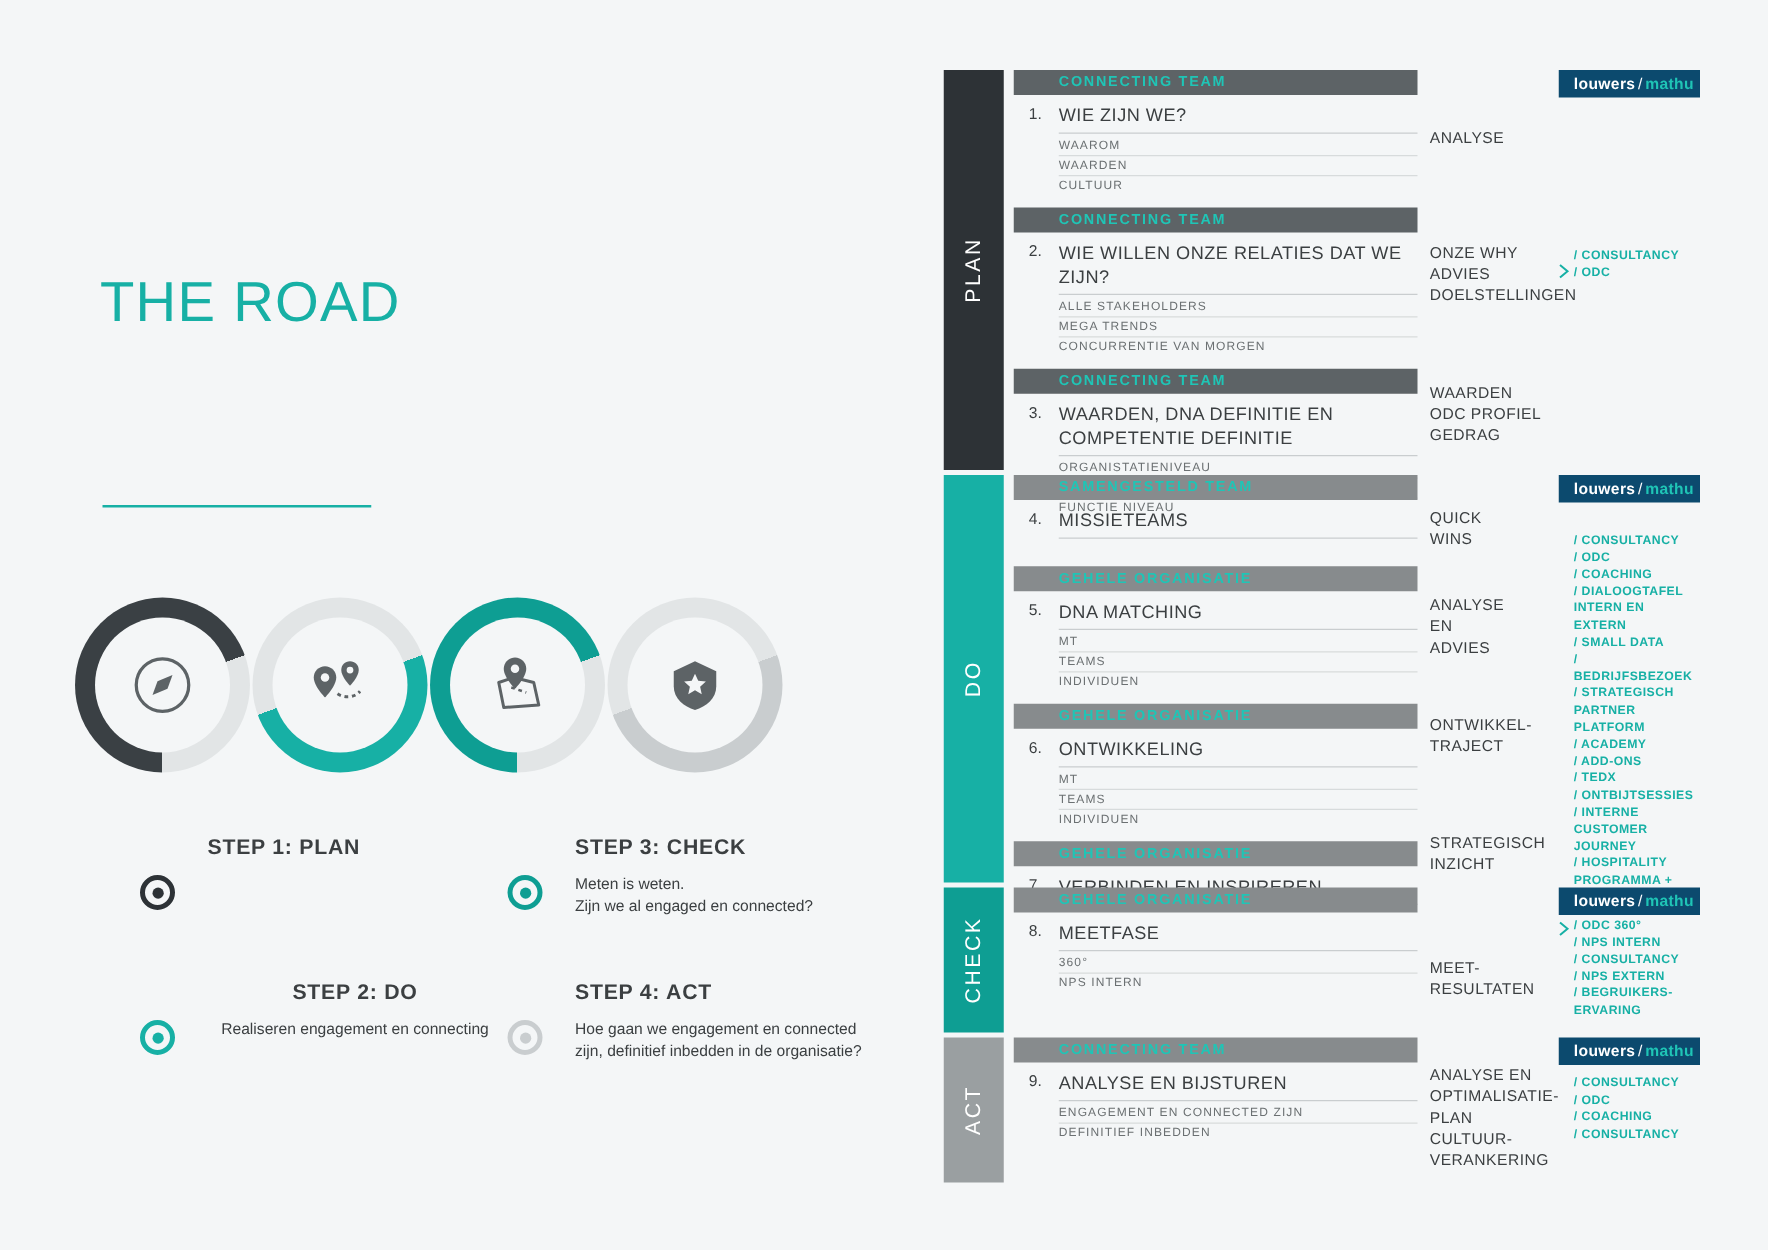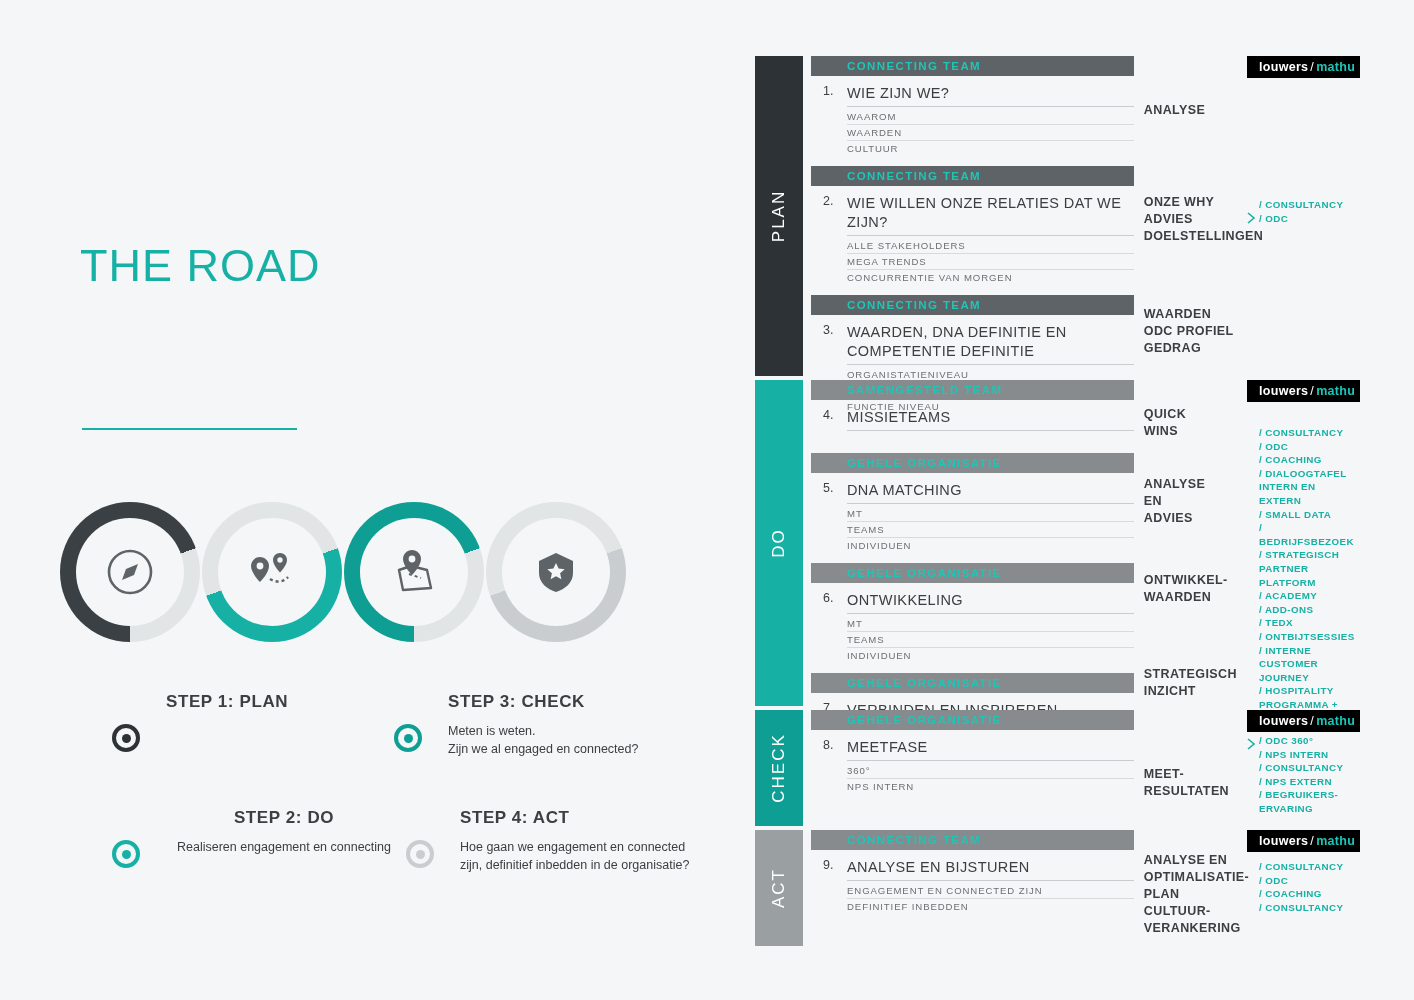--- a/index.html
+++ b/index.html
@@ -7,21 +7,21 @@
     width:1414px;height:1000px;
     background:#f4f6f7;
     font-family:"Liberation Sans", sans-serif;
     color:#3b3f41;
     overflow:hidden;
     position:relative;
   }
   .page{position:absolute;left:0;top:0;width:1414px;height:1000px;}
 
   
-  .left{position:absolute;left:0;top:0;width:740px;height:866px;margin-top:24px;}
+  .left{position:absolute;left:0;top:0;width:740px;height:866px;}
   .title{
     position:absolute;left:80px;top:212px;width:480px;
     font-size:45px;line-height:60px;letter-spacing:1px;
     color:#17b0a5;font-weight:400;
   }
   .title-rule{
     position:absolute;left:82px;top:404px;width:215px;height:2px;background:#17b0a5;
   }
 
   
@@ -56,21 +56,21 @@
     display:flex;align-items:center;justify-content:center;
   }
   .phase-label span{
     transform:rotate(-90deg);white-space:nowrap;
     color:#fff;font-size:17px;letter-spacing:2px;font-weight:400;
   }
   .phase-body{margin-left:56px;position:relative;}
 
   .rowgrid{display:flex;}
   .col-steps{width:400px;}
-  .col-out{width:128px;padding-left:10px;box-sizing:border-box;font-weight:bold;}
+  .col-out{width:128px;padding-left:10px;box-sizing:border-box;}
   .col-brand{width:140px;margin-left:8px;}
 
   .band{
     background:#5d6366;color:#1fc5b6;font-size:11.5px;letter-spacing:1.4px;
     font-weight:700;padding:4px 0 4px 36px;margin-bottom:8px;
   }
   .band.gray{background:#878b8d;color:#1fc5b6;}
   .item{position:relative;padding:0 0 10px 36px;}
   .num{position:absolute;left:12px;top:0;font-size:12.5px;color:#3b3f41;}
   .h{
@@ -78,21 +78,21 @@
     border-bottom:1px solid #c9cdcf;padding-bottom:3px;margin-bottom:2px;line-height:19px;
   }
   .sub{
     font-size:9.6px;letter-spacing:.9px;color:#6b7072;
     border-bottom:1px solid #d7dbdc;padding:2px 0 2px 0;
   }
   .sub:last-child{}
   .outtext{font-size:12.5px;line-height:17px;letter-spacing:.4px;color:#3b3f41;}
 
   .brandbar{
-    background:#000000;color:#fff;font-size:12.5px;letter-spacing:.3px;
+    background:#0c4a6e;color:#fff;font-size:12.5px;letter-spacing:.3px;
     padding:4px 0 4px 12px;margin-bottom:6px;
   }
   .brandbar b{font-weight:700;}
   .brandbar em{font-style:normal;color:#1fc5b6;font-weight:700;}
   .brandbar .slash{color:#fff;font-weight:400;margin:0 2px;}
   .bullets{padding-left:12px;}
   .bullets div{
     font-size:9.8px;line-height:13.6px;letter-spacing:.4px;color:#17b0a5;font-weight:700;
   }
 </style>
@@ -174,21 +174,21 @@
       </div>
 
       <div class="step" style="left:50px;top:116px;text-align:center;">
         <div class="dot" style="border:4px solid #17b0a5;">
             <i style="background:#17b0a5;"></i>
           </div>
         <h4>STEP 2: DO</h4>
         <p>Realiseren engagement en connecting</p>
       </div>
 
-      <div class="step" style="left:332px;top:0px;">
+      <div class="step" style="left:344px;top:0px;">
         <div class="dot" style="border:4px solid #0e9e93;">
             <i style="background:#0e9e93;"></i>
           </div>
         <h4>STEP 3: CHECK</h4>
         <p style="white-space:pre-line;">Meten is weten.
 Zijn we al engaged en connected?</p>
       </div>
 
       <div class="step" style="left:344px;top:116px;">
         <div class="dot" style="border:4px solid #c9cdcf;">
@@ -319,21 +319,21 @@
             </div>
           </div>
 
           <div class="col-out" style="position:relative;">
             <div class="outtext" style="position:absolute;top:26px;white-space:pre-line;">QUICK
 WINS</div>
             <div class="outtext" style="position:absolute;top:96px;white-space:pre-line;">ANALYSE
 EN
 ADVIES</div>
             <div class="outtext" style="position:absolute;top:192px;white-space:pre-line;">ONTWIKKEL-
-WAARDEN</div>
+TRAJECT</div>
             <div class="outtext" style="position:absolute;top:286px;white-space:pre-line;">STRATEGISCH
 INZICHT</div>
           </div>
 
           <div class="col-brand" style="position:relative;">
             <div class="brandbar">
               <b>louwers</b><span class="slash">/</span><em>mathu</em>
             </div>
             <div class="bullets" style="position:absolute;top:46px;">
               <div>/ CONSULTANCY</div>

